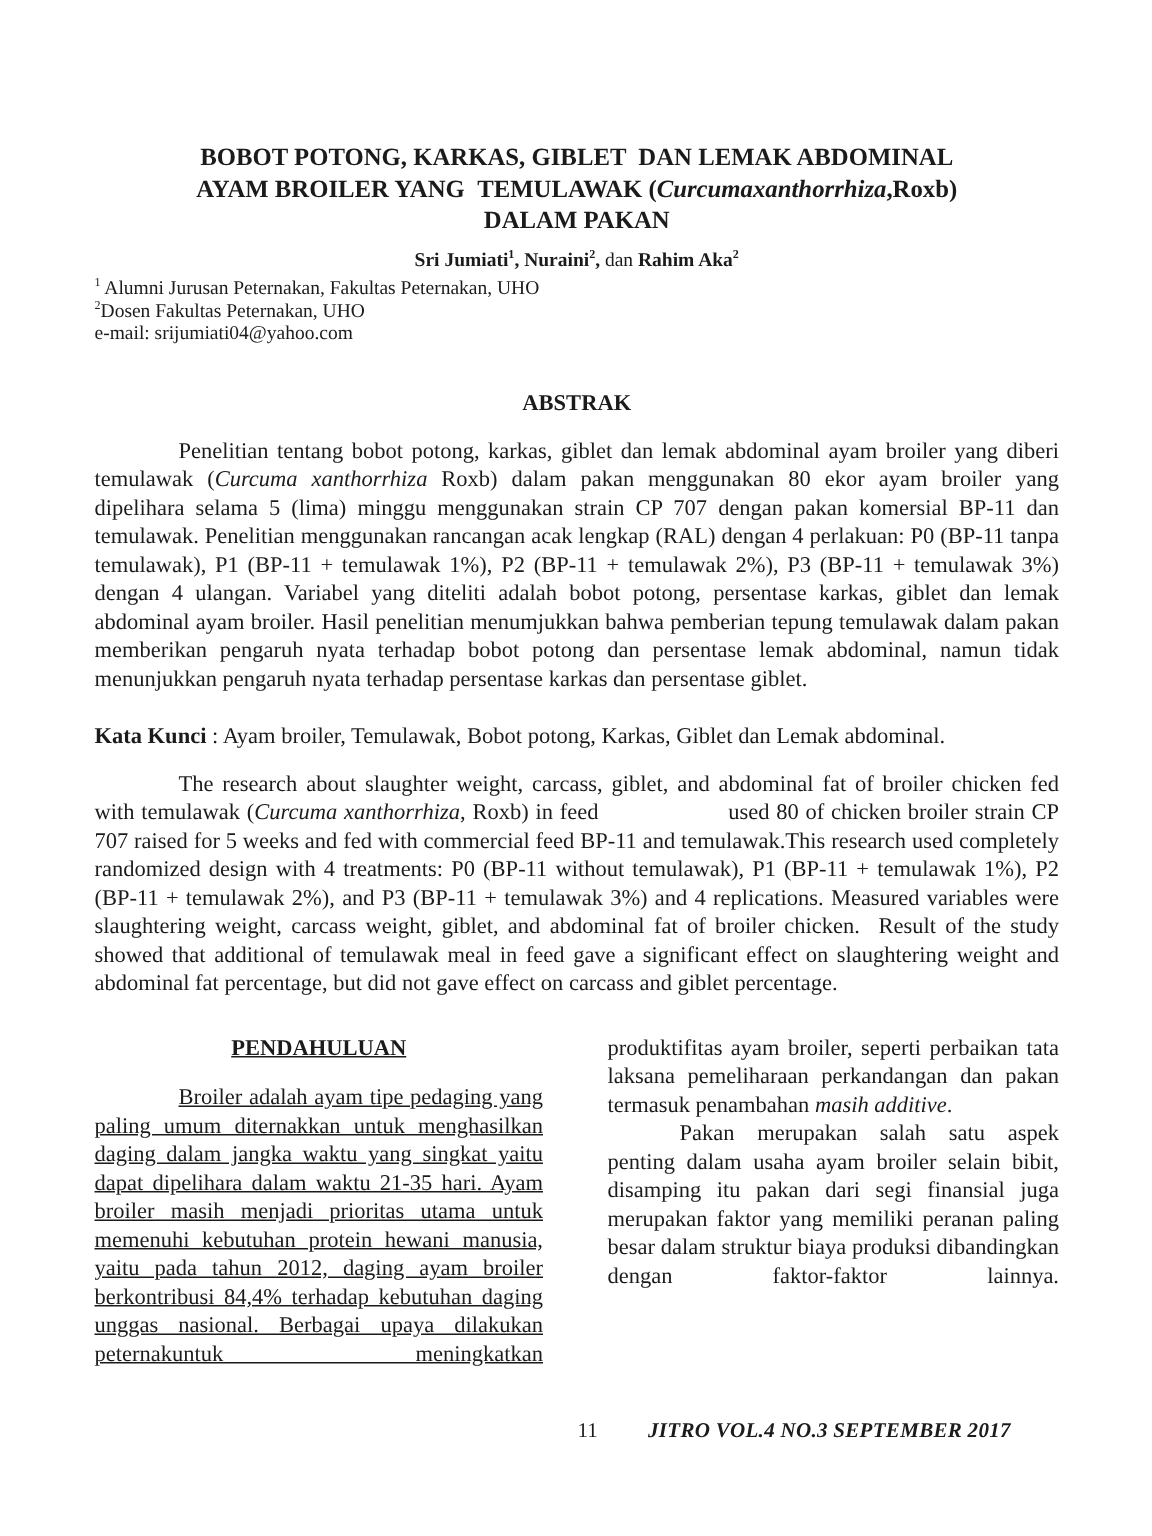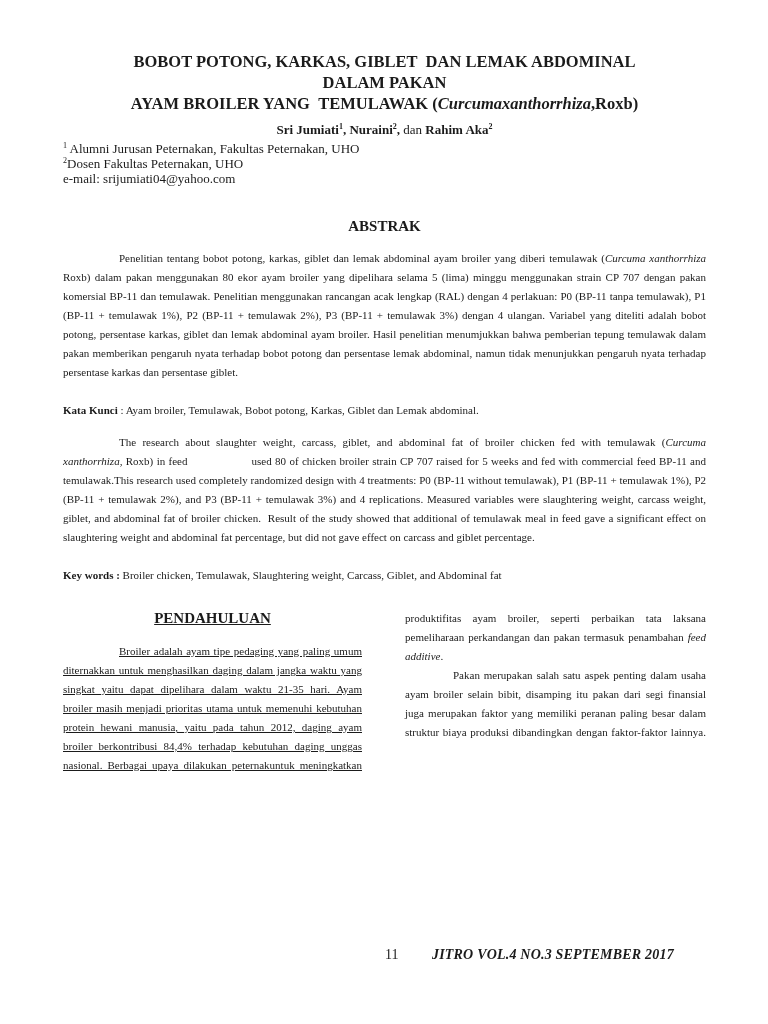--- a/index.html
+++ b/index.html
@@ -5,25 +5,25 @@
   html,body{margin:0;padding:0;background:#ffffff;}
   .page{
     position:relative;
     width:768px;height:1024px;
     background:#ffffff;
     overflow:hidden;
     font-family:"Liberation Serif","DejaVu Serif",serif;
     color:#1b1b1b;
   }
   .content{position:absolute;left:63px;top:0;width:643px;}
-  .title{padding-top:51px;margin:0;font-size:16.5px;line-height:21px;font-weight:bold;text-align:center;}
+  .title{padding-top:94px;margin:0;font-size:16.5px;line-height:21px;font-weight:bold;text-align:center;}
   .authors{margin-top:7px;font-size:13px;line-height:18px;text-align:center;}
   .affil{margin-top:2px;font-size:13px;line-height:15px;text-align:left;}
   .h{margin-top:31px;font-size:15px;line-height:19px;font-weight:bold;text-align:center;}
-  .para{margin:0;margin-top:13px;font-size:11px;line-height:19px;text-align:justify;}
+  .para{margin:0;margin-top:13px;font-size:15px;line-height:19px;text-align:justify;}
   .indent{text-indent:56px;}
   .indent2{text-indent:48px;}
   .kw{margin-top:19px;text-align:left;}
   .columns{margin-top:24px;display:flex;}
   .col-left{width:299px;margin-right:43px;text-decoration:underline;}
   .col-right{width:301px;}
   .colh{margin-top:0;margin-bottom:14px;}
   .col .para{margin-top:0;}
   .col .para + .para{margin-top:0;}
   .jlast{text-align-last:justify;}
@@ -35,46 +35,45 @@
   .seg-bsup{vertical-align:super;font-size:0.62em;line-height:0;font-weight:bold;}
 </style>
 </head>
 <body>
 
 <div class="page">
   <div class="content">
 
     <h1 class="title">
       <div>BOBOT POTONG, KARKAS, GIBLET &nbsp;DAN LEMAK ABDOMINAL</div>
+      <div><span>AYAM BROILER YANG &nbsp;TEMULAWAK (</span><span class="seg-i">Curcumaxanthorrhiza</span><span>,Roxb)</span></div>
       <div>DALAM PAKAN</div>
-      <div><span>AYAM BROILER YANG &nbsp;TEMULAWAK (</span><span class="seg-i">Curcumaxanthorrhiza</span><span>,Roxb)</span></div>
     </h1>
 
     <div class="authors"><span class="seg-b">Sri Jumiati</span><span class="seg-bsup">1</span><span class="seg-b">, </span><span class="seg-b">Nuraini</span><span class="seg-bsup">2</span><span class="seg-b">, </span><span>dan </span><span class="seg-b">Rahim Aka</span><span class="seg-bsup">2</span></div>
 
     <div class="affil">
       <div><span class="seg-sup">1</span><span> Alumni Jurusan Peternakan, Fakultas Peternakan, UHO</span></div>
       <div><span class="seg-sup">2</span><span>Dosen Fakultas Peternakan, UHO</span></div>
       <div>e-mail: srijumiati04@yahoo.com</div>
     </div>
 
     <div class="h">ABSTRAK</div>
     <p class="para indent"><span>Penelitian tentang bobot potong, karkas, giblet dan lemak abdominal ayam broiler yang diberi temulawak (</span><span class="seg-i">Curcuma xanthorrhiza</span><span> Roxb) dalam pakan menggunakan 80 ekor ayam broiler yang dipelihara selama 5 (lima) minggu menggunakan strain CP 707 dengan pakan komersial BP-11 dan temulawak. Penelitian menggunakan rancangan acak lengkap (RAL) dengan 4 perlakuan: P0 (BP-11 tanpa temulawak), P1 (BP-11 + temulawak 1%), P2 (BP-11 + temulawak 2%), P3 (BP-11 + temulawak 3%) dengan 4 ulangan. Variabel yang diteliti adalah bobot potong, persentase karkas, giblet dan lemak abdominal ayam broiler. Hasil penelitian menumjukkan bahwa pemberian tepung temulawak dalam pakan memberikan pengaruh nyata terhadap bobot potong dan persentase lemak abdominal, namun tidak menunjukkan pengaruh nyata terhadap persentase karkas dan persentase giblet.</span></p>
     <p class="para kw"><span class="seg-b">Kata Kunci</span><span> : Ayam broiler, Temulawak, Bobot potong, Karkas, Giblet dan Lemak abdominal.</span></p>
 
     <p class="para indent"><span>The research about slaughter weight, carcass, giblet, and abdominal fat of broiler chicken fed with temulawak (</span><span class="seg-i">Curcuma xanthorrhiza</span><span>, Roxb) in feed&nbsp;&nbsp;&nbsp;&nbsp;&nbsp;&nbsp;&nbsp;&nbsp;&nbsp;&nbsp;&nbsp;&nbsp;&nbsp;&nbsp;&nbsp;&nbsp;&nbsp;&nbsp; used 80 of chicken broiler strain CP 707 raised for 5 weeks and fed with commercial feed BP-11 and temulawak.This research used completely randomized design with 4 treatments: P0 (BP-11 without temulawak), P1 (BP-11 + temulawak 1%), P2 (BP-11 + temulawak 2%), and P3 (BP-11 + temulawak 3%) and 4 replications. Measured variables were slaughtering weight, carcass weight, giblet, and abdominal fat of broiler chicken. &nbsp;Result of the study showed that additional of temulawak meal in feed gave a significant effect on slaughtering weight and abdominal fat percentage, but did not gave effect on carcass and giblet percentage.</span></p>
-    <p class="para kw"><span class="seg-b">Key words :</span><span> Broiler chicken, Temulawak, Slaughtering weight, Carcass, Giblet, and Abdominal fat</span></p>
 
     <div class="columns">
       <div class="col col-left">
         <div class="h colh">PENDAHULUAN</div>
         <p class="para indent jlast">Broiler adalah ayam tipe pedaging yang paling umum diternakkan untuk menghasilkan daging dalam jangka waktu yang singkat yaitu dapat dipelihara dalam waktu 21-35 hari. Ayam broiler masih menjadi prioritas utama untuk memenuhi kebutuhan protein hewani manusia, yaitu pada tahun 2012, daging ayam broiler berkontribusi 84,4% terhadap kebutuhan daging unggas nasional. Berbagai upaya dilakukan peternakuntuk meningkatkan</p>
       </div>
       <div class="col col-right">
-        <p class="para"><span>produktifitas ayam broiler, seperti perbaikan tata laksana pemeliharaan perkandangan dan pakan termasuk penambahan </span><span class="seg-i">feed additive</span><span>.</span></p>
+        <p class="para"><span>produktifitas ayam broiler, seperti perbaikan tata laksana pemeliharaan perkandangan dan pakan termasuk penambahan </span><span class="seg-i">masih additive</span><span>.</span></p>
         <p class="para indent2 jlast">Pakan merupakan salah satu aspek penting dalam usaha ayam broiler selain bibit, disamping itu pakan dari segi finansial juga merupakan faktor yang memiliki peranan paling besar dalam struktur biaya produksi dibandingkan dengan faktor-faktor lainnya.</p>
       </div>
     </div>
 
   </div>
 
   <div class="footer">
     <span class="pnum">11</span>
     <span class="journal">JITRO VOL.4 NO.3 SEPTEMBER 2017</span>
   </div>

